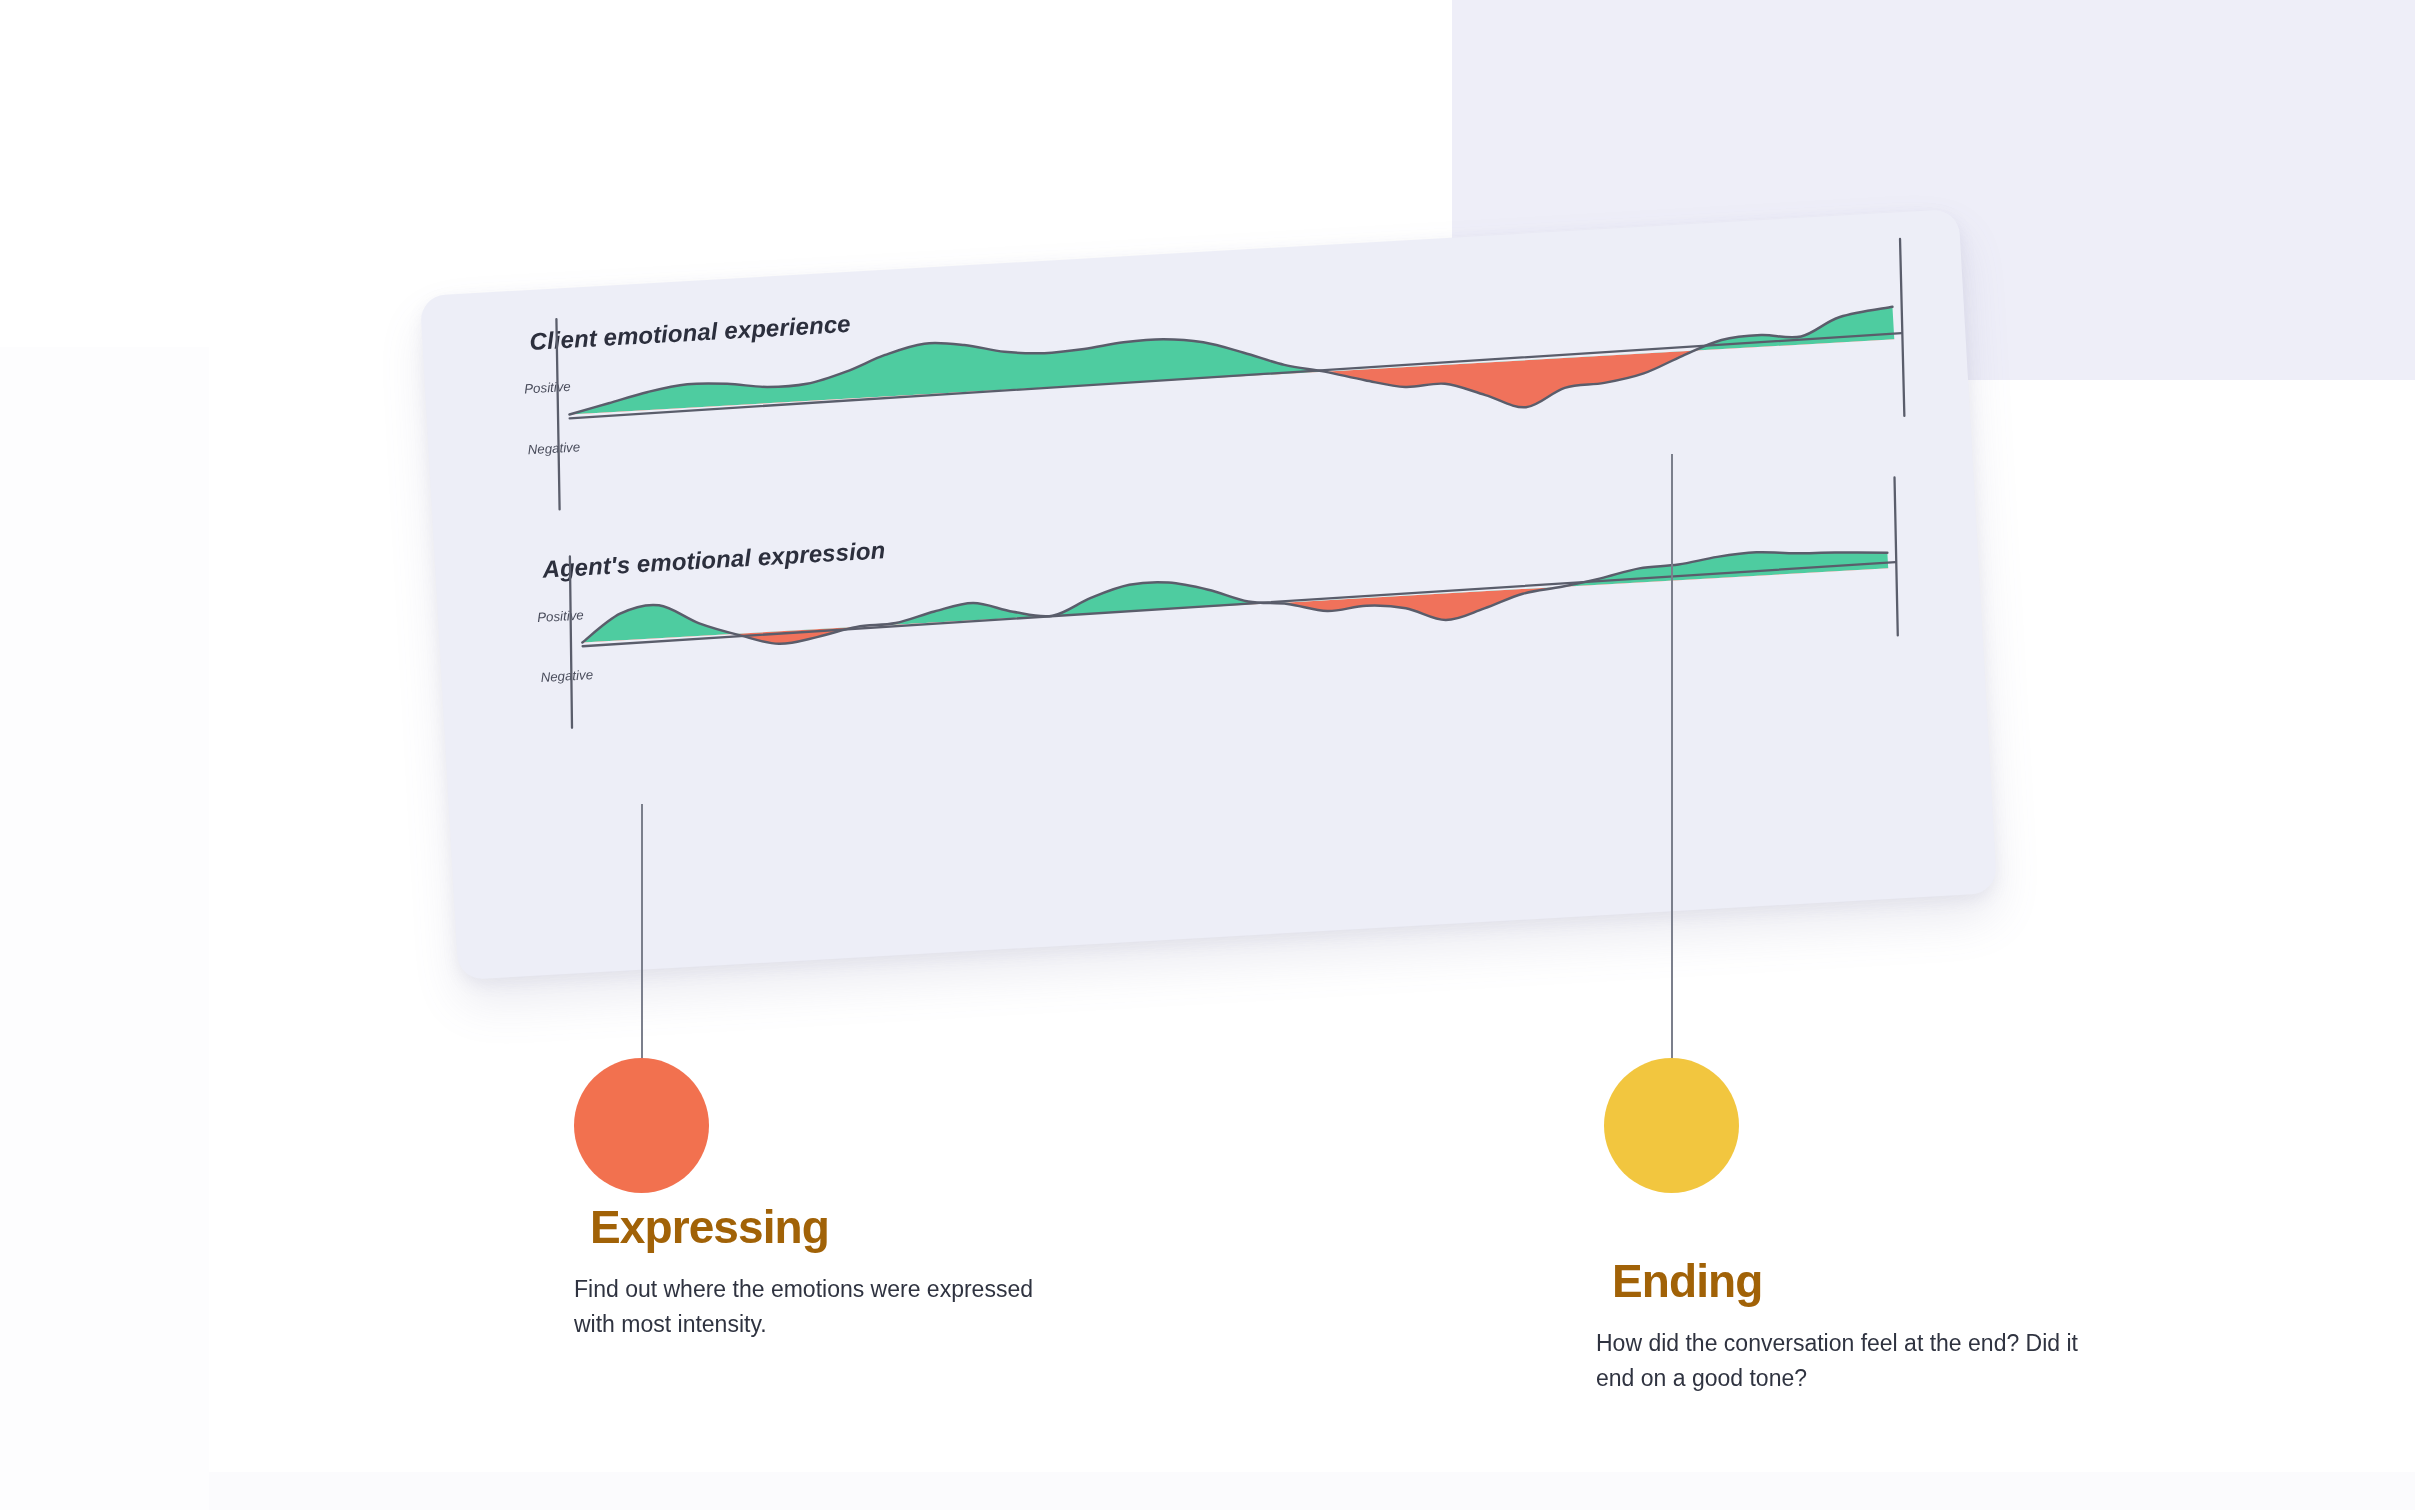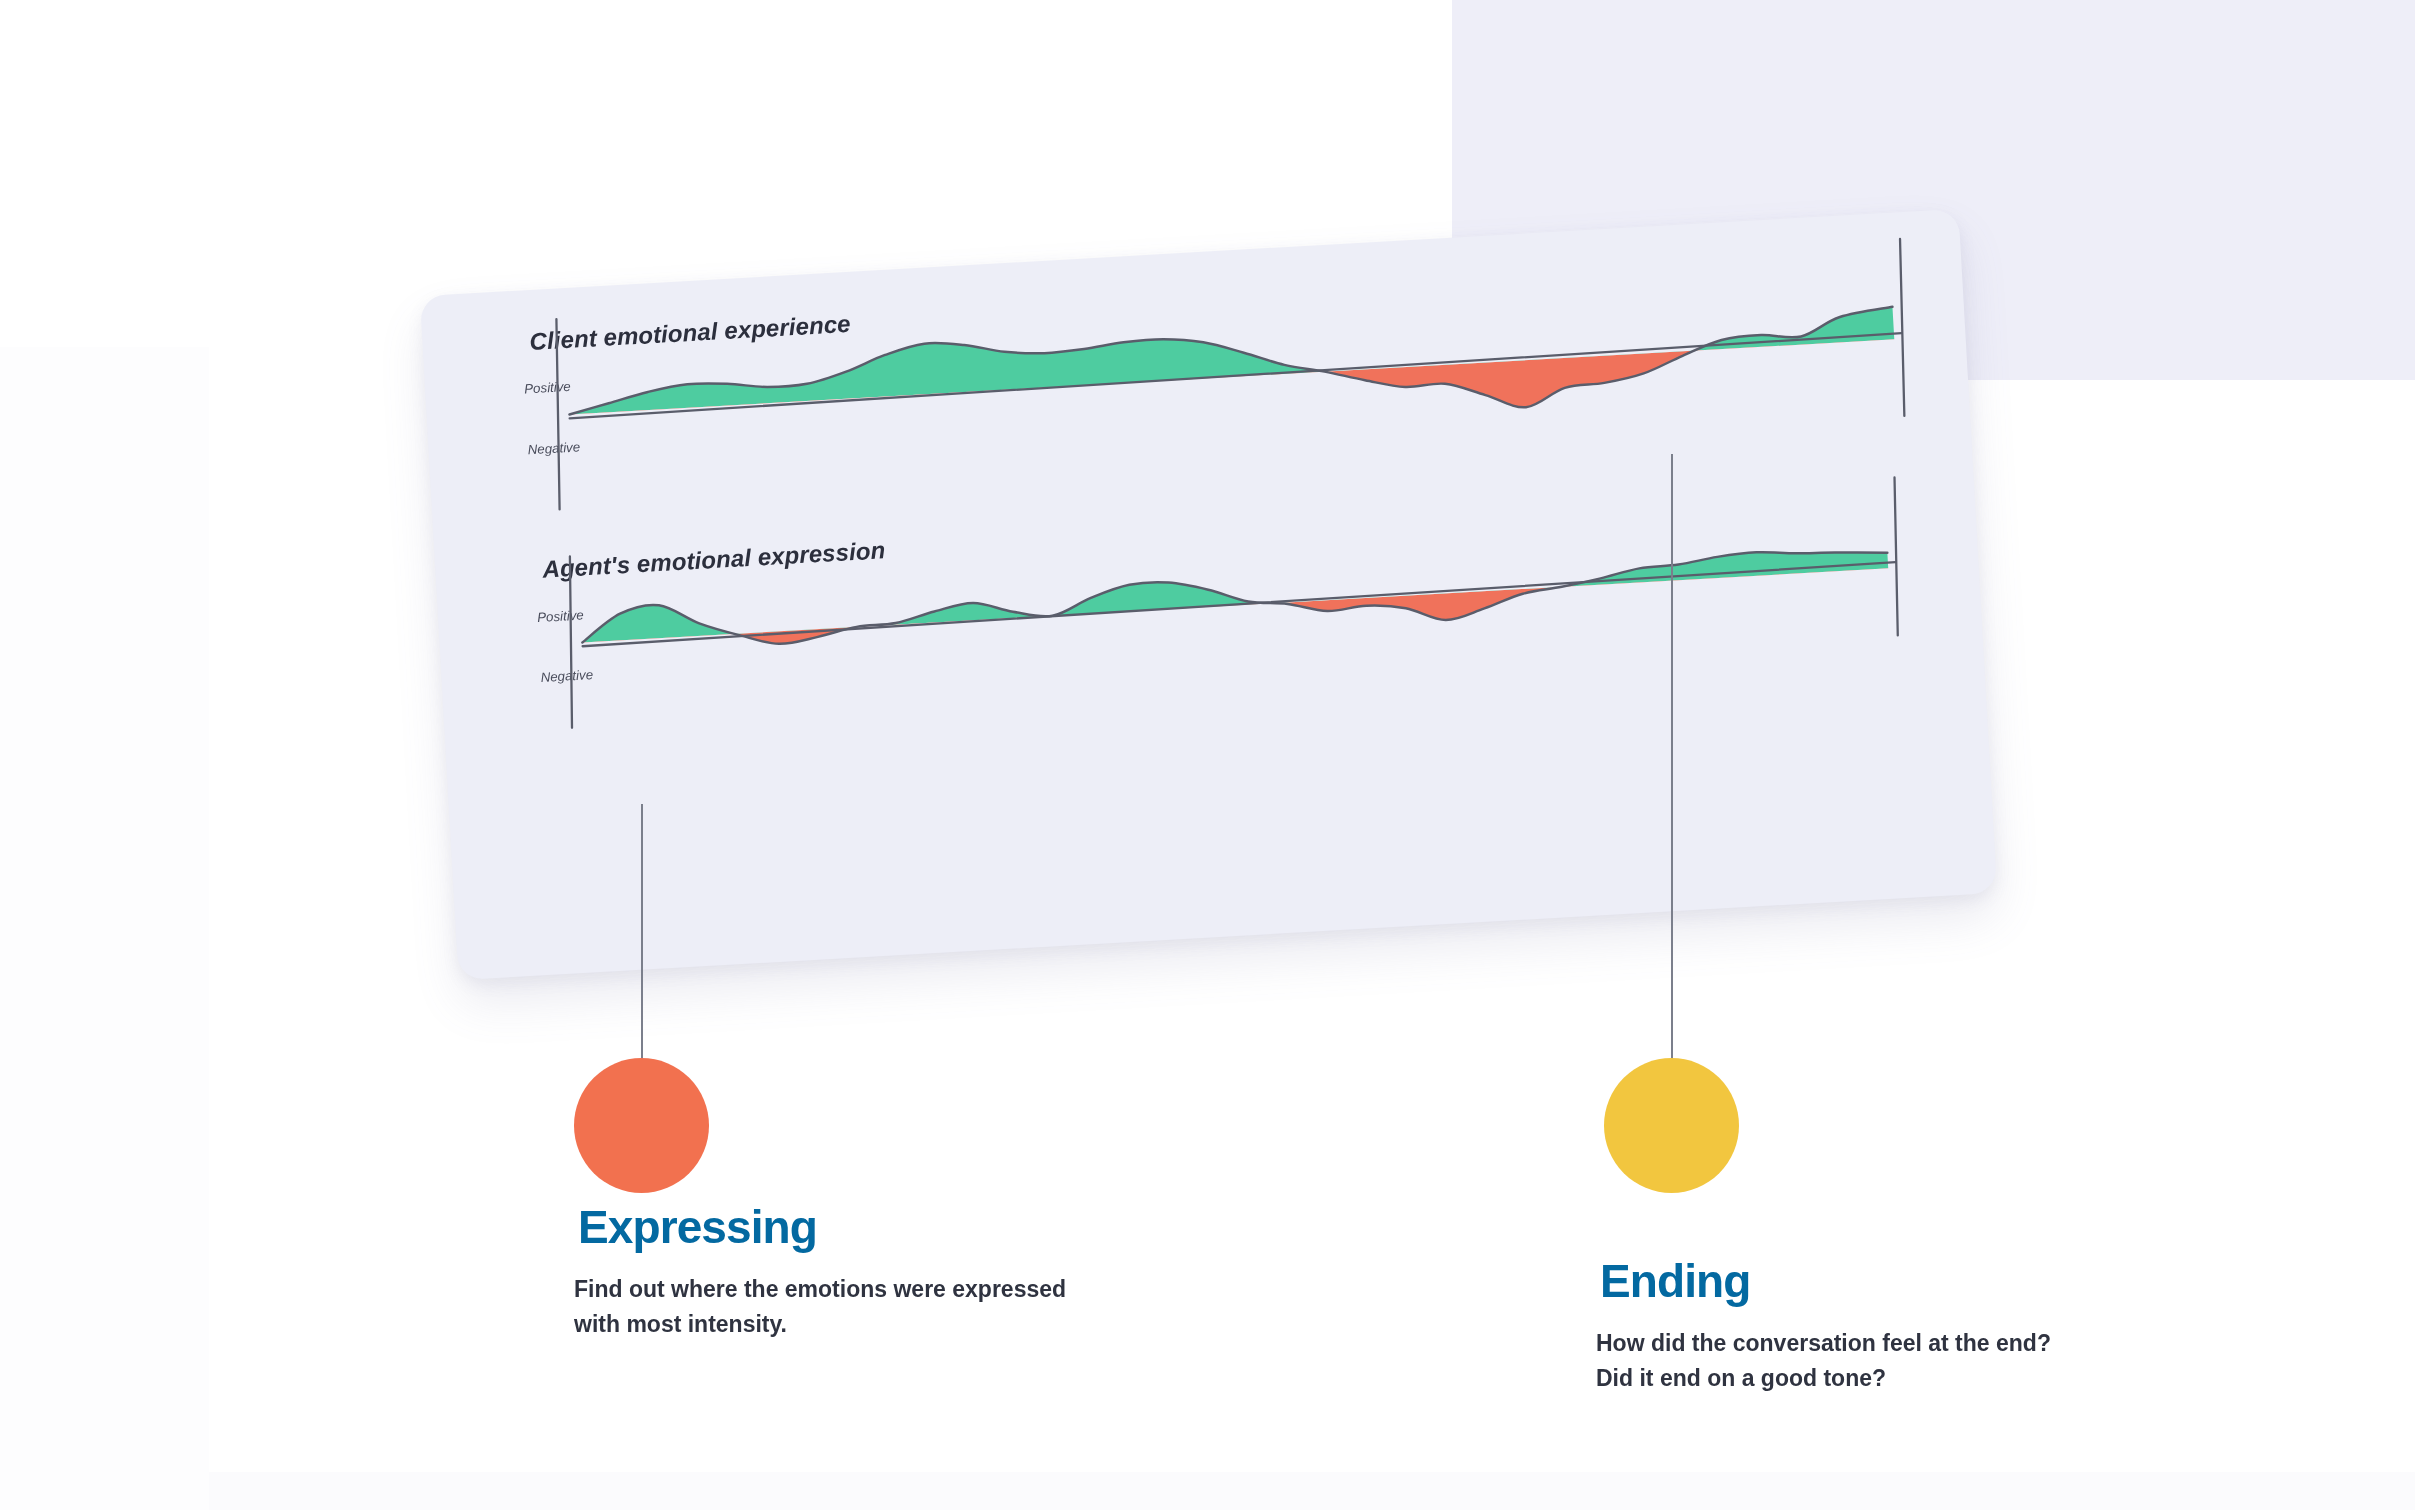--- a/index.html
+++ b/index.html
@@ -163,29 +163,29 @@
     z-index: 7;
     width: 495px;
   }
   #caption-expressing { left: 574px; top: 1203px; }
   #caption-ending    { left: 1596px; top: 1257px; }
 
   .caption-heading {
     font-family: "Liberation Sans", sans-serif;
     font-size: 46px;
     font-weight: bold;
-    color: #0369a1;
+    color: #a16207;
     letter-spacing: -0.9px;
-    margin: 0 0 21px 4px;
+    margin: 0 0 21px 16px;
     line-height: 1.05;
   }
   .caption-body {
     font-family: "Liberation Sans", sans-serif;
     font-size: 23px;
-    font-weight: bold;
+    font-weight: normal;
     color: #2f3340;
     line-height: 1.5;
     margin: 0;
   }
 </style>
 </head>
 <body>
 
 <div class="bg-top-strip"></div>
 <div class="bg-bottom-strip"></div>

